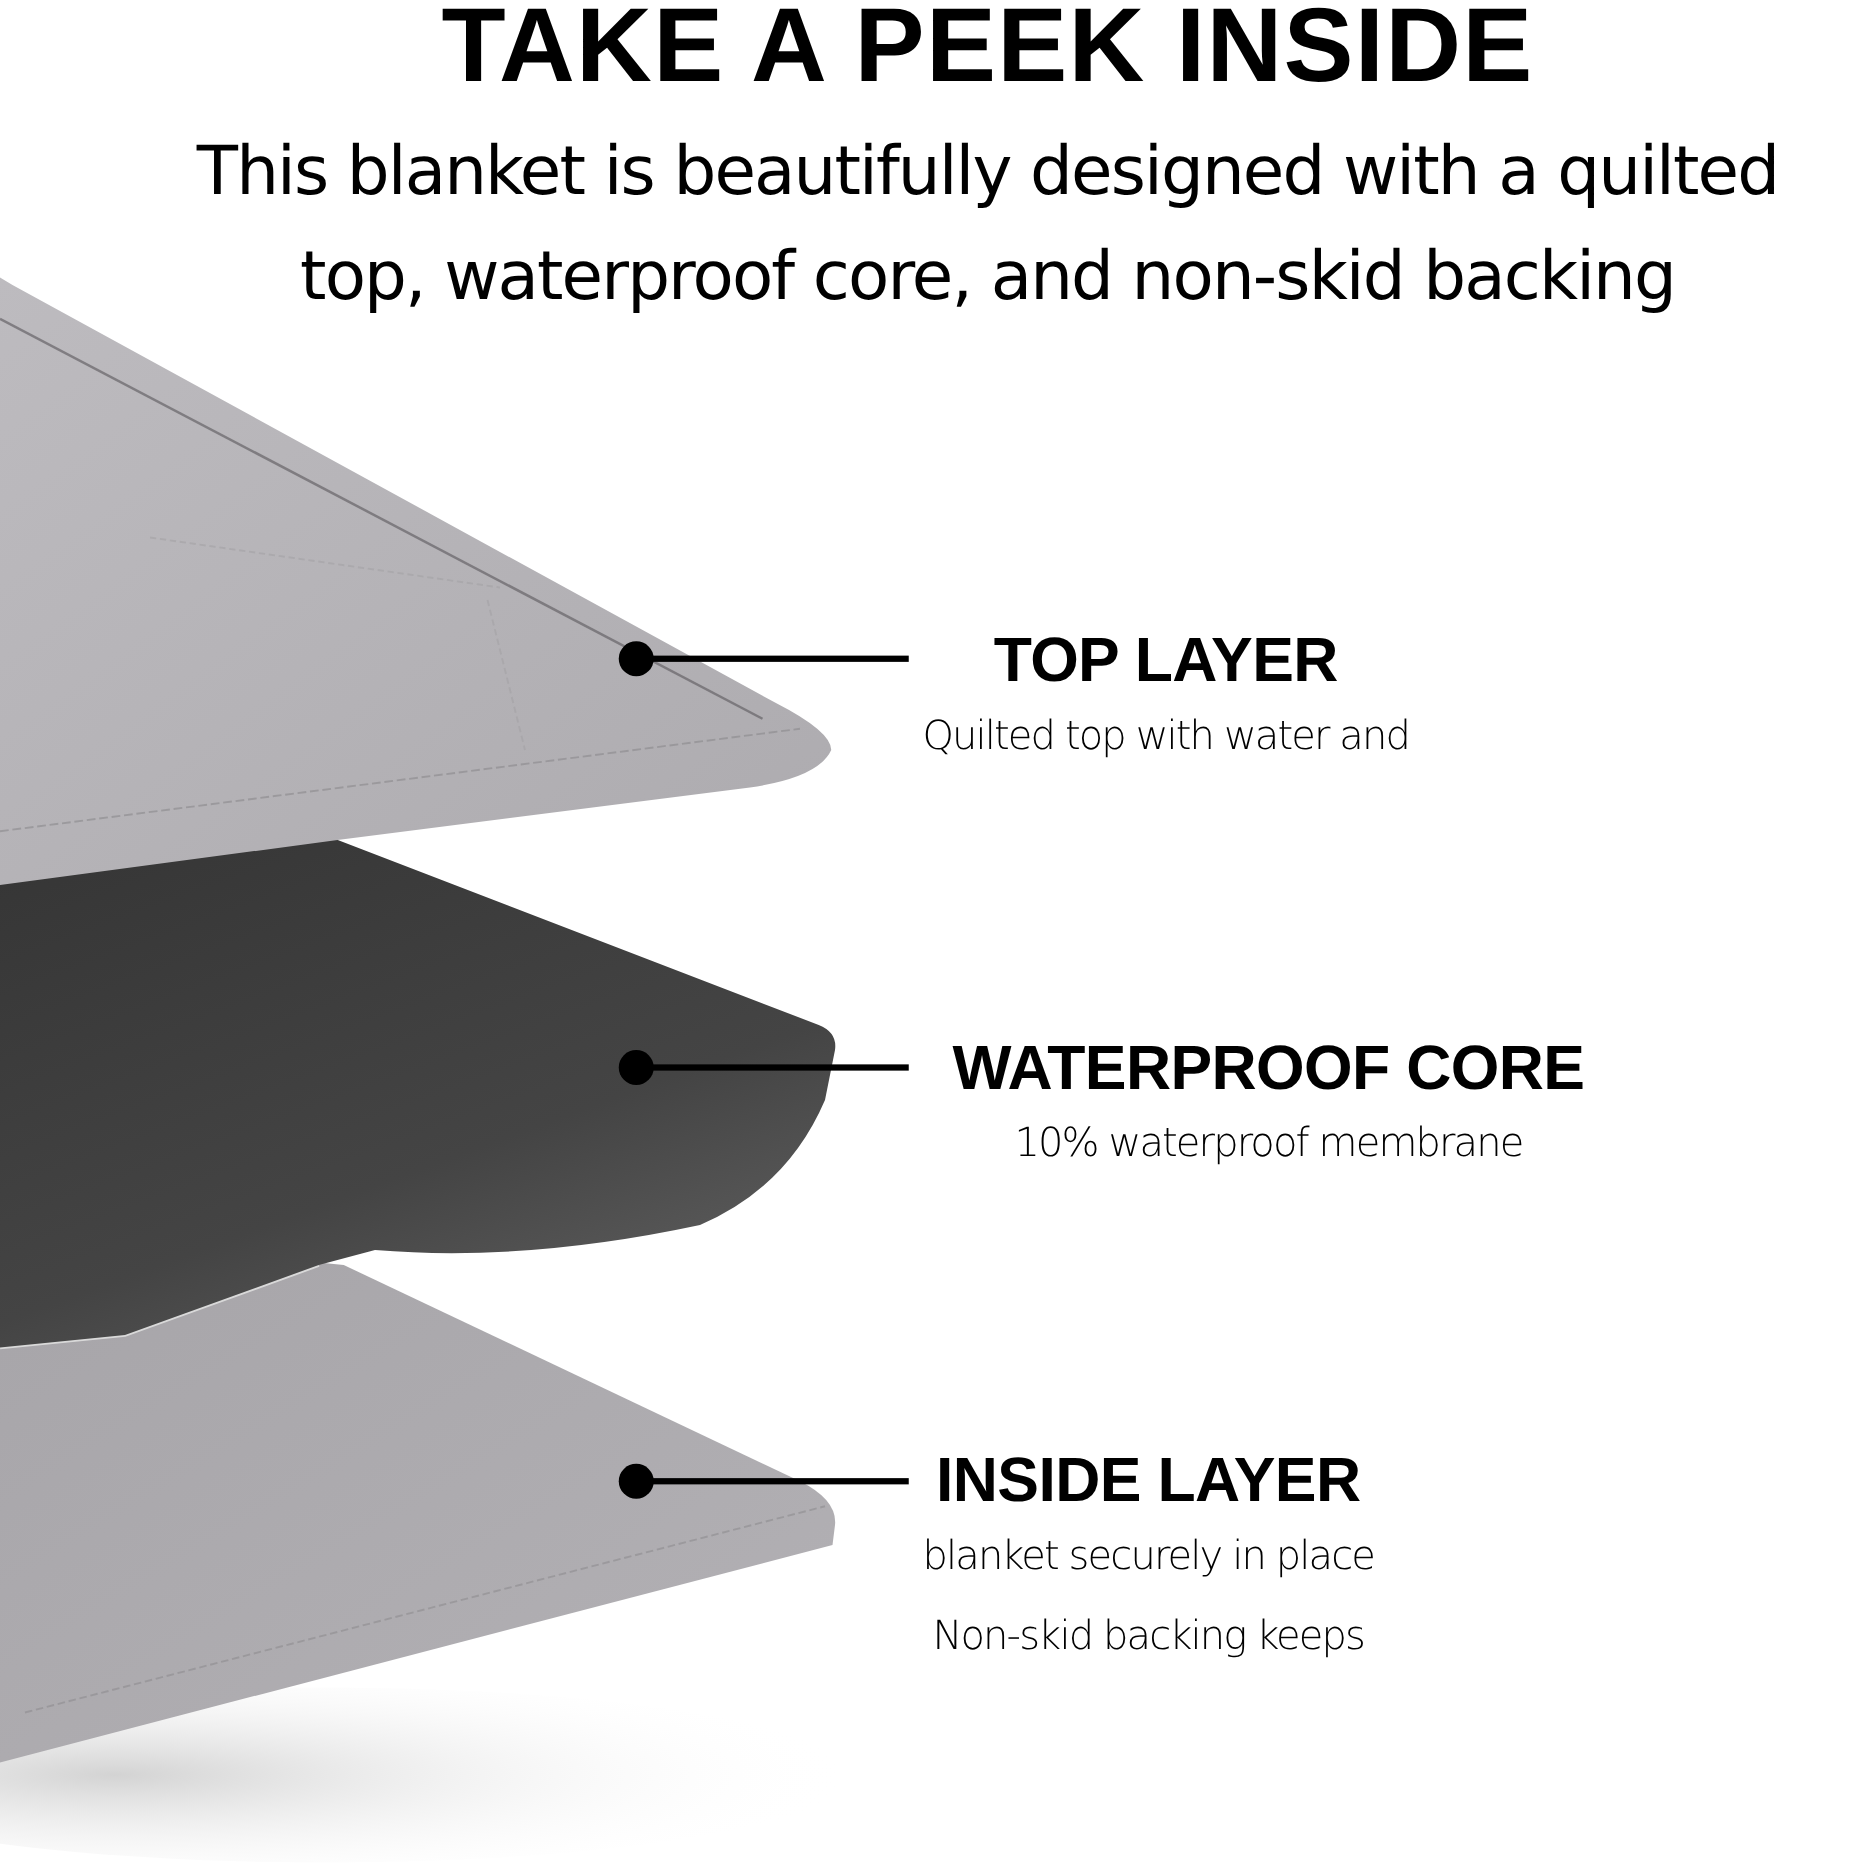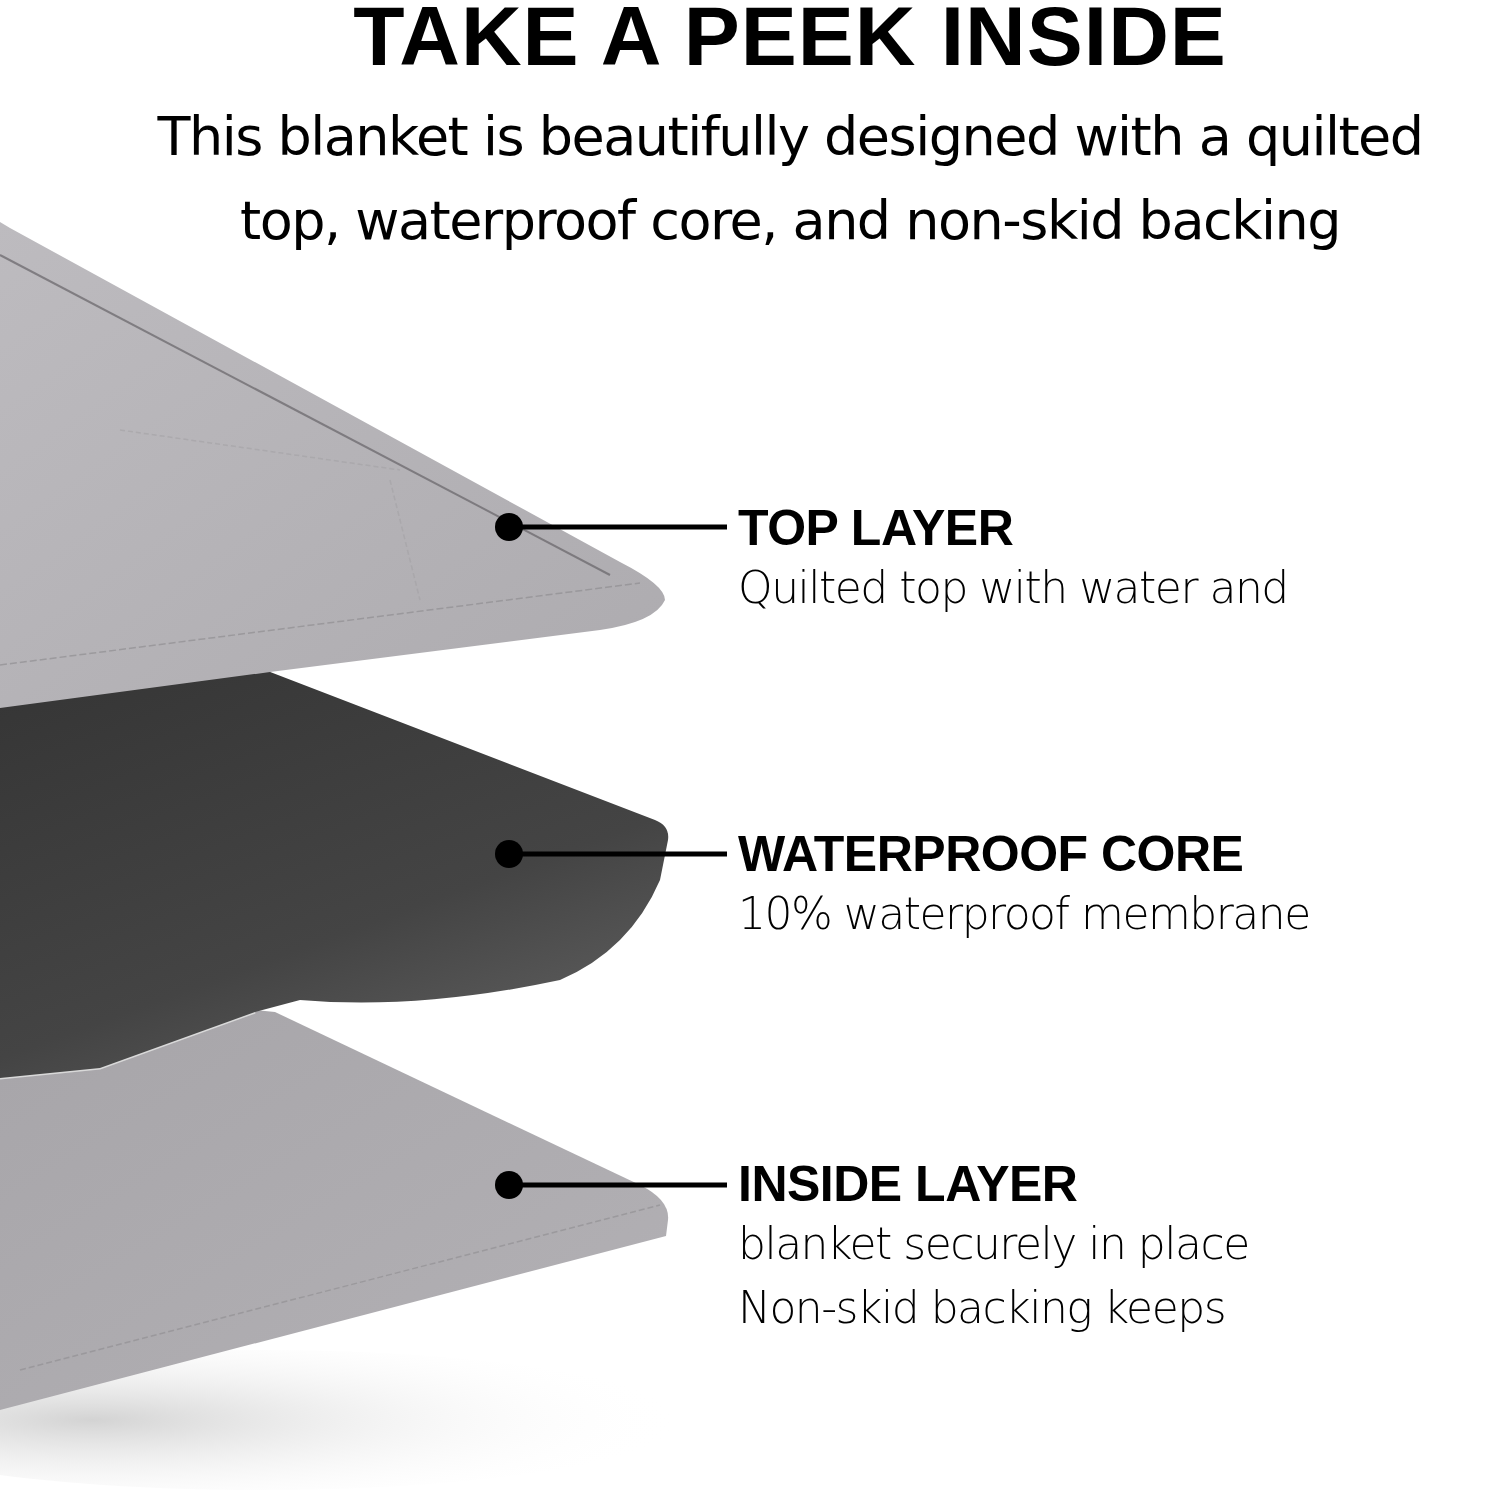--- a/index.html
+++ b/index.html
@@ -9,27 +9,27 @@
       font-family: "Liberation Sans", sans-serif; font-weight: 700; font-size: 84px;
       letter-spacing: 1px; line-height: 84px; white-space: nowrap;
     }
     .subtitle {
       position: absolute; left: 40px; top: 95px; width: 1500px; text-align: center;
       font-family: "DejaVu Sans", sans-serif; font-size: 54px; line-height: 84px;
       letter-spacing: -1.5px; white-space: nowrap;
     }
     .subtitle span { display: block; }
     svg.art { position: absolute; left: 0; top: 0; }
-    .callout { position: absolute; left: 738px; white-space: nowrap; }
+    .callout { position: absolute; left: 738px; white-space: nowrap; text-align: center; }
     .callout .heading {
       font-family: "Liberation Sans", sans-serif; font-weight: 700; font-size: 50px;
       line-height: 56px; letter-spacing: -0.5px;
     }
     .callout .desc {
-      font-family: "DejaVu Sans", sans-serif; font-size: 44px; line-height: 64px;
+      font-family: "DejaVu Sans", sans-serif; font-size: 32px; line-height: 64px;
       letter-spacing: -1.5px; font-weight: 300;
     }
   </style>
 </head>
 <body>
 
 <div class="title">TAKE A PEEK INSIDE</div>
 <div class="subtitle">
   <span>This blanket is beautifully designed with a quilted</span>
   <span>top, waterproof core, and non-skid backing</span>
@@ -81,21 +81,21 @@
     <circle cx="509" cy="1185" r="14" fill="#000"></circle>
     <rect x="515" y="1182.5" width="212" height="5" fill="#000"></rect>
   </g>
 </svg>
 
 <div class="callout" style="top:500px;">
   <div class="heading">TOP LAYER</div>
   <div class="desc">Quilted top with water and</div>
 </div>
 
-<div class="callout" style="top:826px;">
+<div class="callout" style="top:826px;margin-left:24px;">
   <div class="heading">WATERPROOF CORE</div>
   <div class="desc">10% waterproof membrane</div>
 </div>
 
 <div class="callout" style="top:1156px;">
   <div class="heading">INSIDE LAYER</div>
   <div class="desc">blanket securely in place</div>
   <div class="desc">Non-skid backing keeps</div>
 </div>
 

